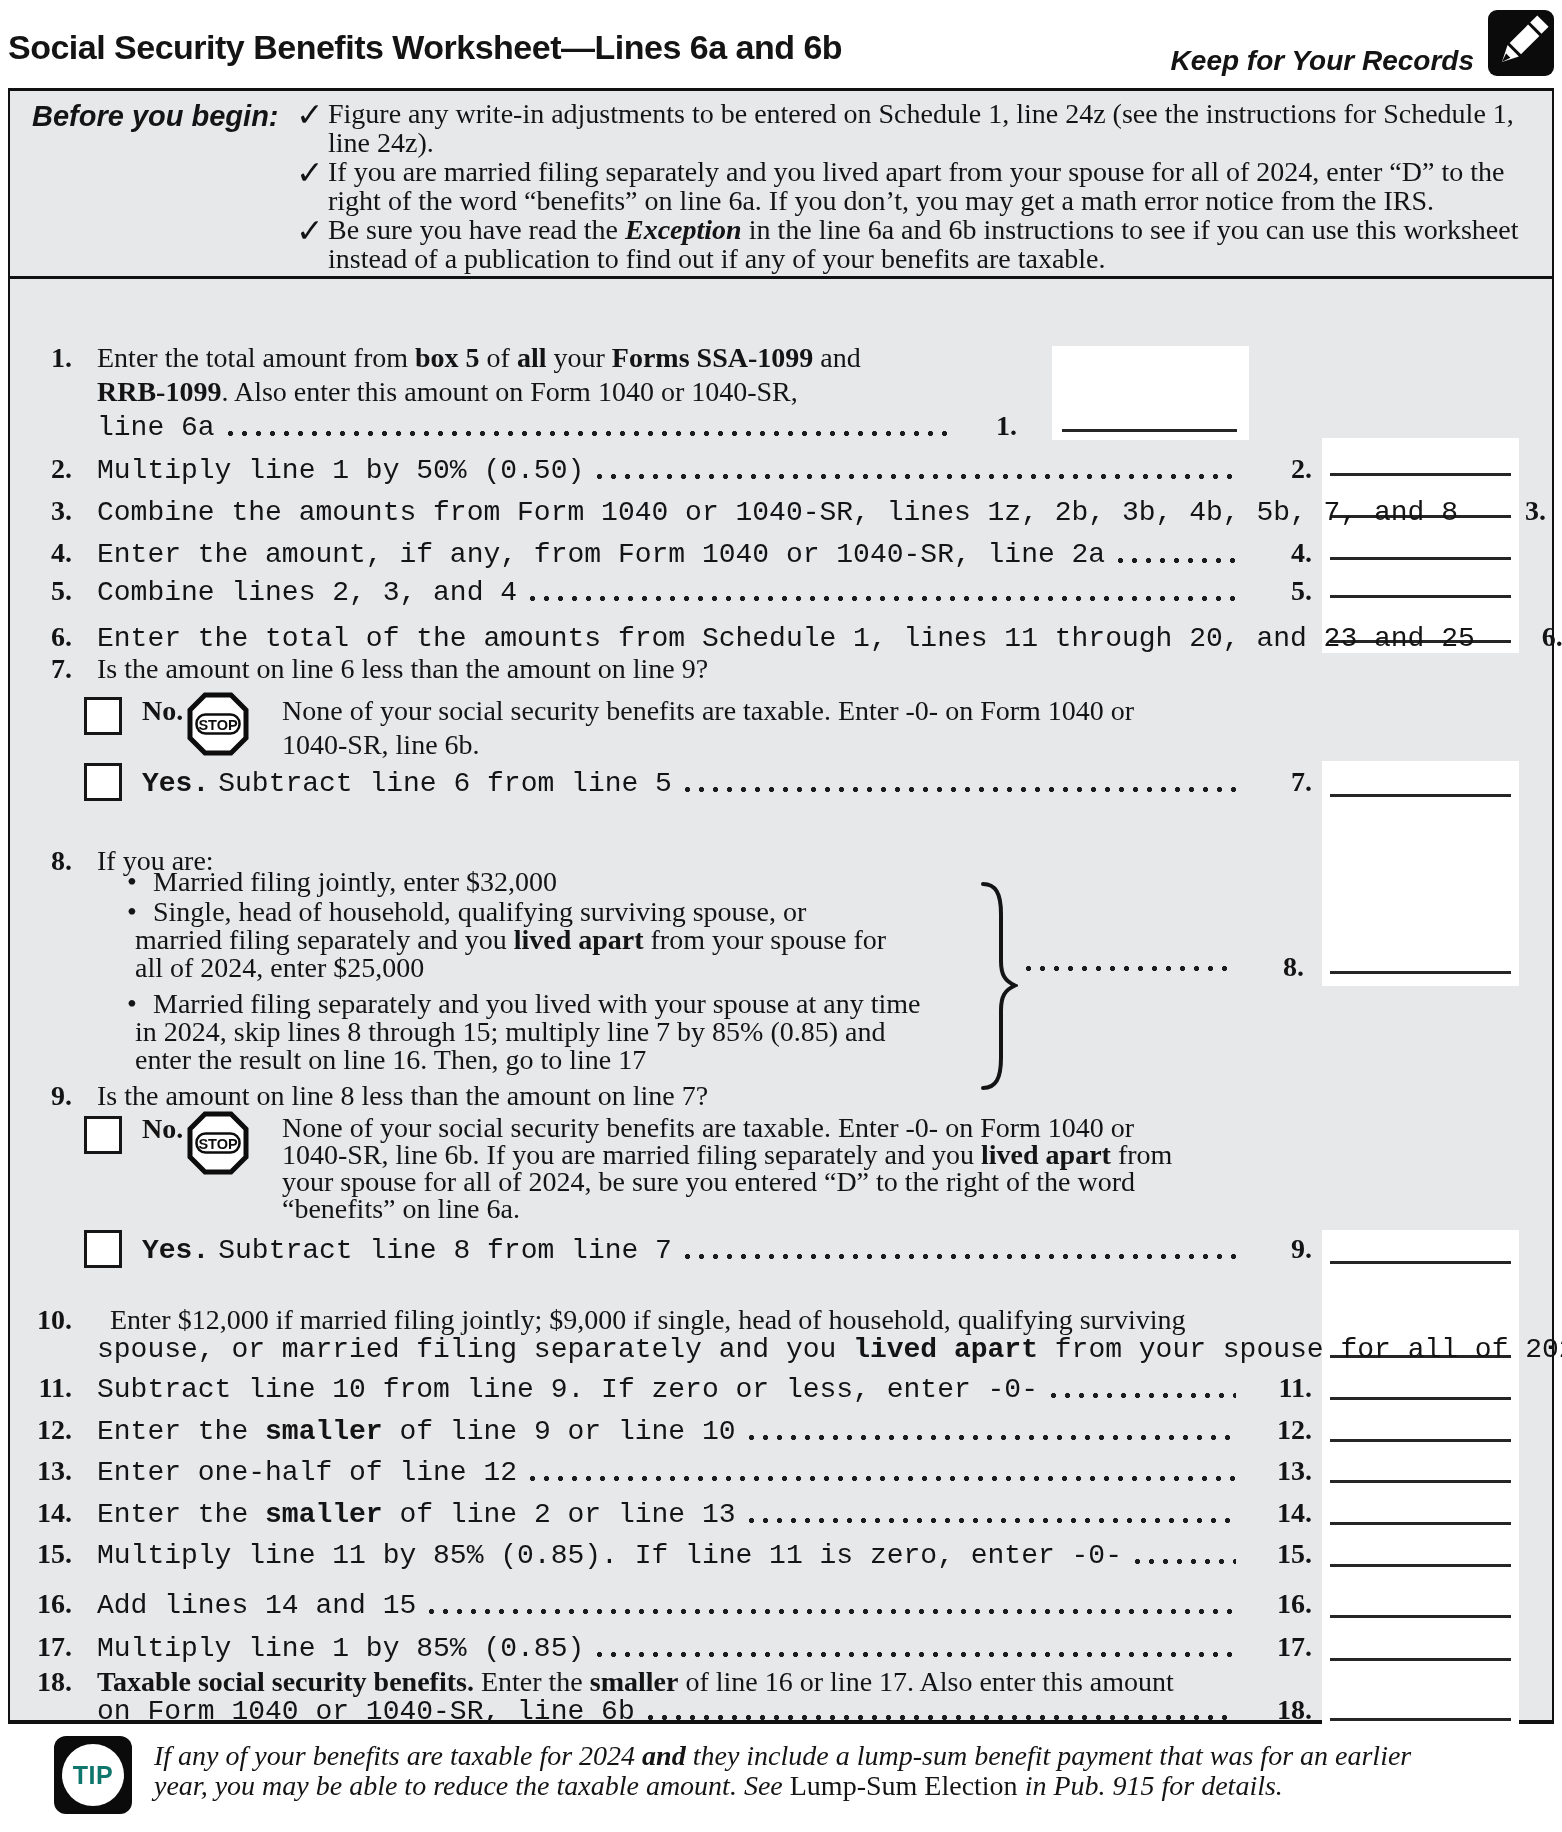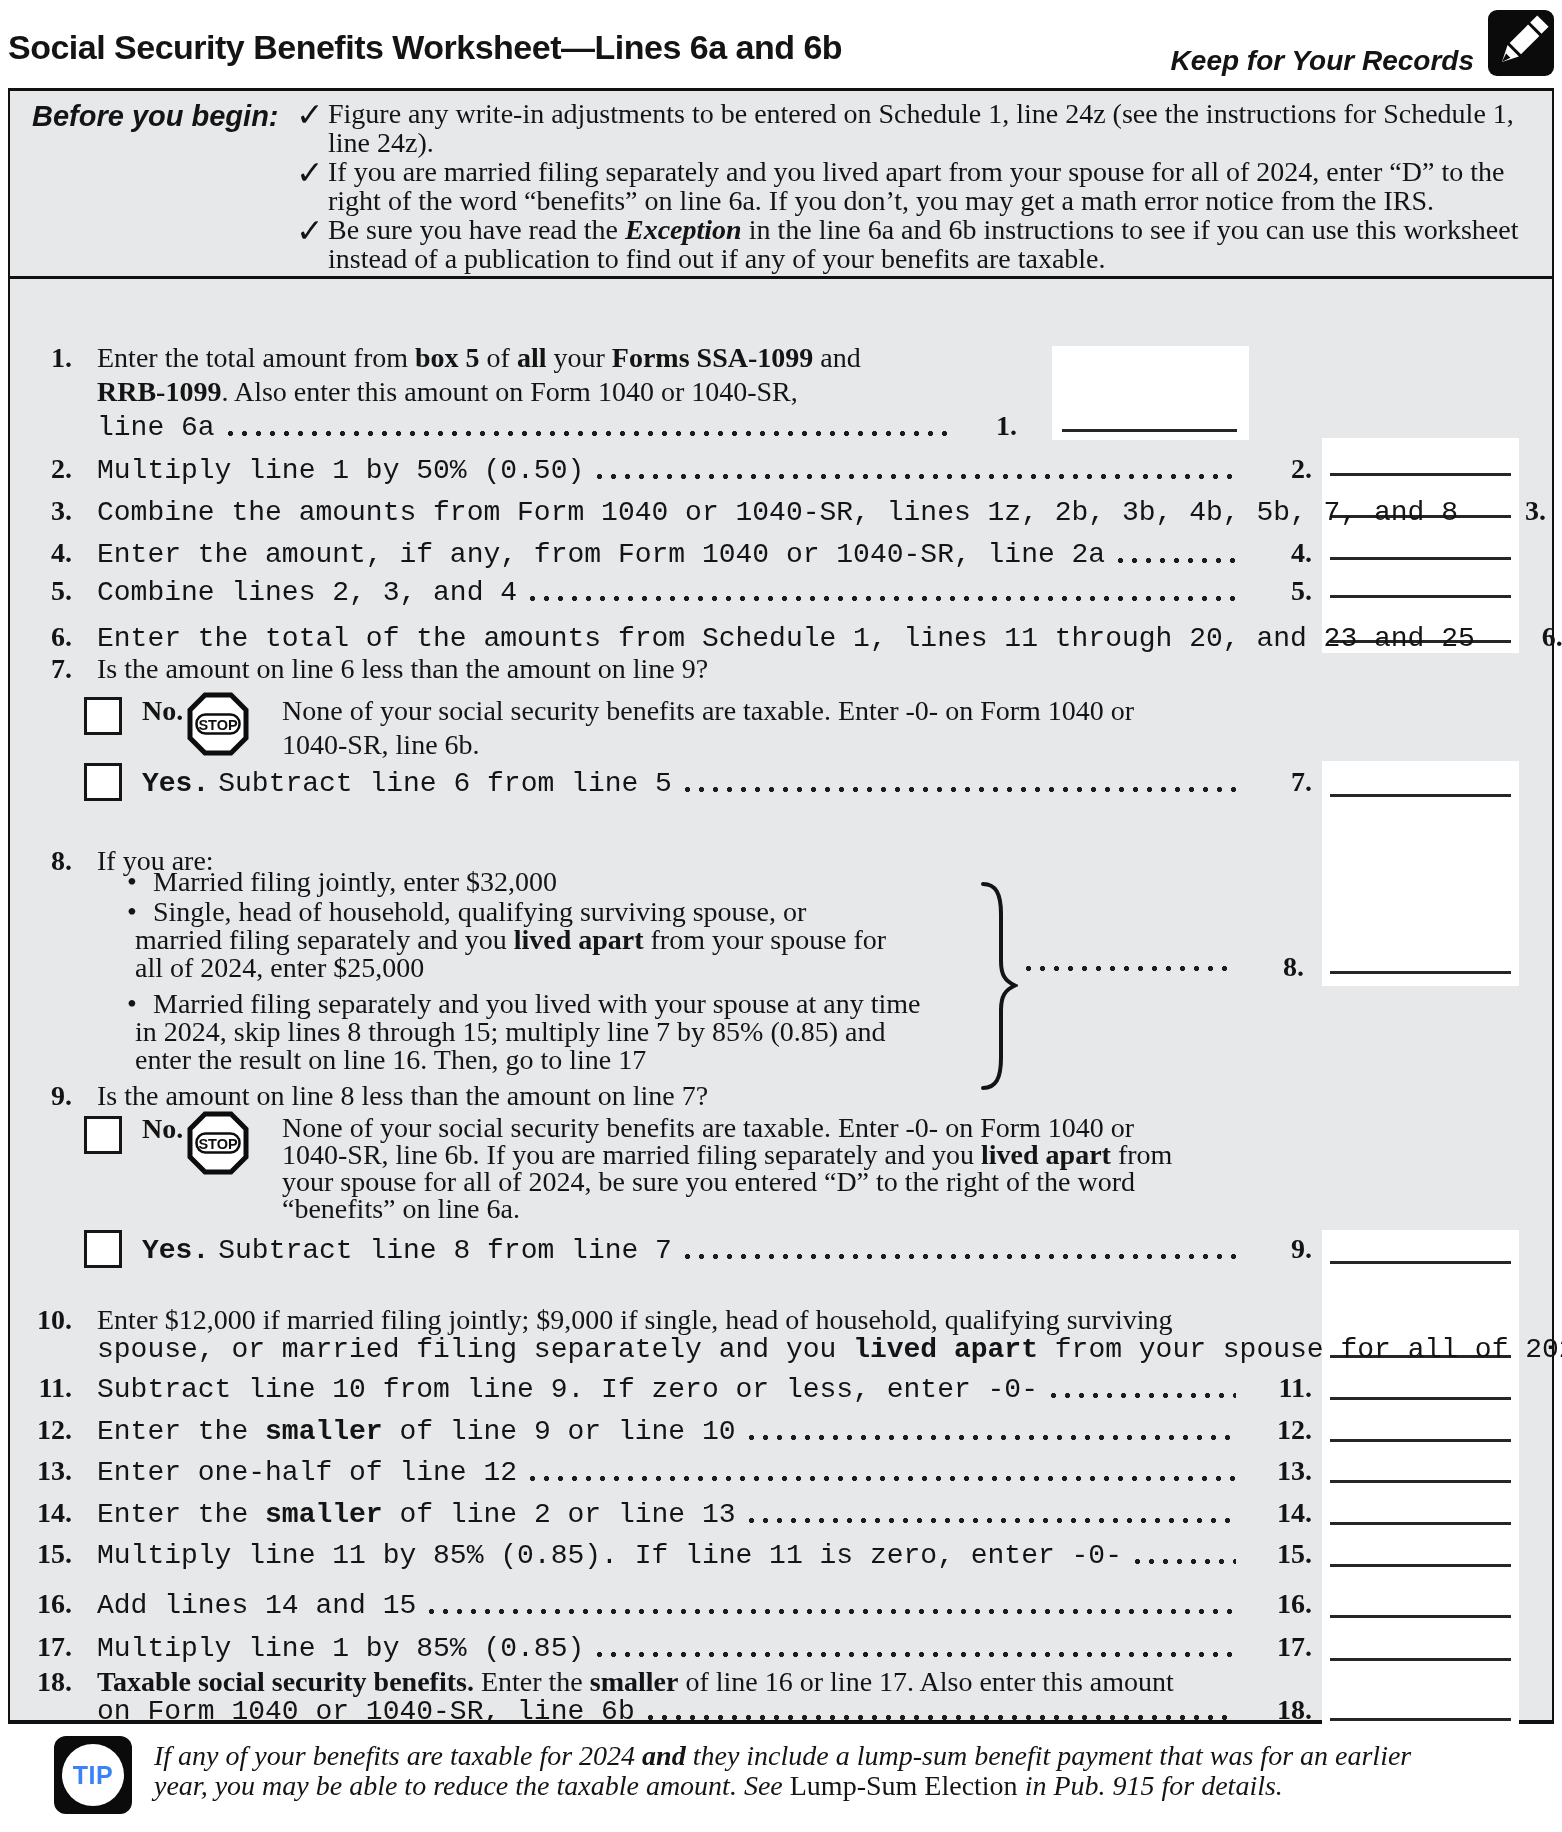--- a/index.html
+++ b/index.html
@@ -39,21 +39,21 @@
   .noyes{position:absolute;font-weight:bold;white-space:nowrap;}
   .stopwrap{position:absolute;width:62px;height:64px;}
   .bullet-line{position:absolute;white-space:nowrap;}
   .dotglyph{display:inline-block;width:26px;}
   .bracewrap{position:absolute;}
   
   .tipicon{position:absolute;left:44px;top:1645px;width:78px;height:78px;background:#0b0b0b;
            border-radius:12px;display:flex;align-items:center;justify-content:center;}
   .tipcircle{width:62px;height:62px;background:#ffffff;border-radius:50%;display:flex;
              align-items:center;justify-content:center;font-family:"Liberation Sans",sans-serif;
-             font-weight:bold;font-size:25px;color:#3b82f6;letter-spacing:0.5px;}
+             font-weight:bold;font-size:25px;color:#0f766e;letter-spacing:0.5px;}
   .tiptext{position:absolute;left:144px;top:1650px;width:1330px;font-style:italic;line-height:30px;}
   .roman{font-style:normal;}
   .pencilbox{width:66px;height:66px;}
 </style>
 </head>
 <body>
 
 <div class="page">
 
   <div class="title">Social Security Benefits Worksheet—Lines 6a and 6b</div>
@@ -231,21 +231,21 @@
     <div class="abs nw" style="left:272px;top:1077px;line-height:27px;">your spouse for all of 2024, be sure you entered “D” to the right of the word</div>
     <div class="abs nw" style="left:272px;top:1104px;line-height:27px;">“benefits” on line 6a.</div>
     <div class="cb" style="left:74px;top:1139px;"></div>
     <div class="row" style="left:132px;top:1143px;width:1170px;">
       <b class="t">Yes.</b>
       <span class="t" style="margin-left:9px;">Subtract line 8 from line 7</span>
       <span class="leader"></span>
       <span class="rnum">9.</span>
     </div>
 
-    <div class="abs nw" style="left:87px;top:1214px;">Enter $12,000 if married filing jointly; $9,000 if single, head of household, qualifying surviving</div>
+    <div class="abs nw" style="left:100px;top:1214px;">Enter $12,000 if married filing jointly; $9,000 if single, head of household, qualifying surviving</div>
     <div class="row" style="left:87px;top:1242px;width:1215px;">
       <span class="t"><span>spouse, or married filing separately and you </span><b>lived apart</b><span> from your spouse for all of 2024</span></span>
       <span class="leader"></span>
       <span class="rnum">10.</span>
     </div>
 
     <div class="row" style="left:87px;top:1282px;width:1215px;">
       <span class="t">Subtract line 10 from line 9. If zero or less, enter -0-</span>
         <span class="leader"></span>
         <span class="rnum">11.</span>

